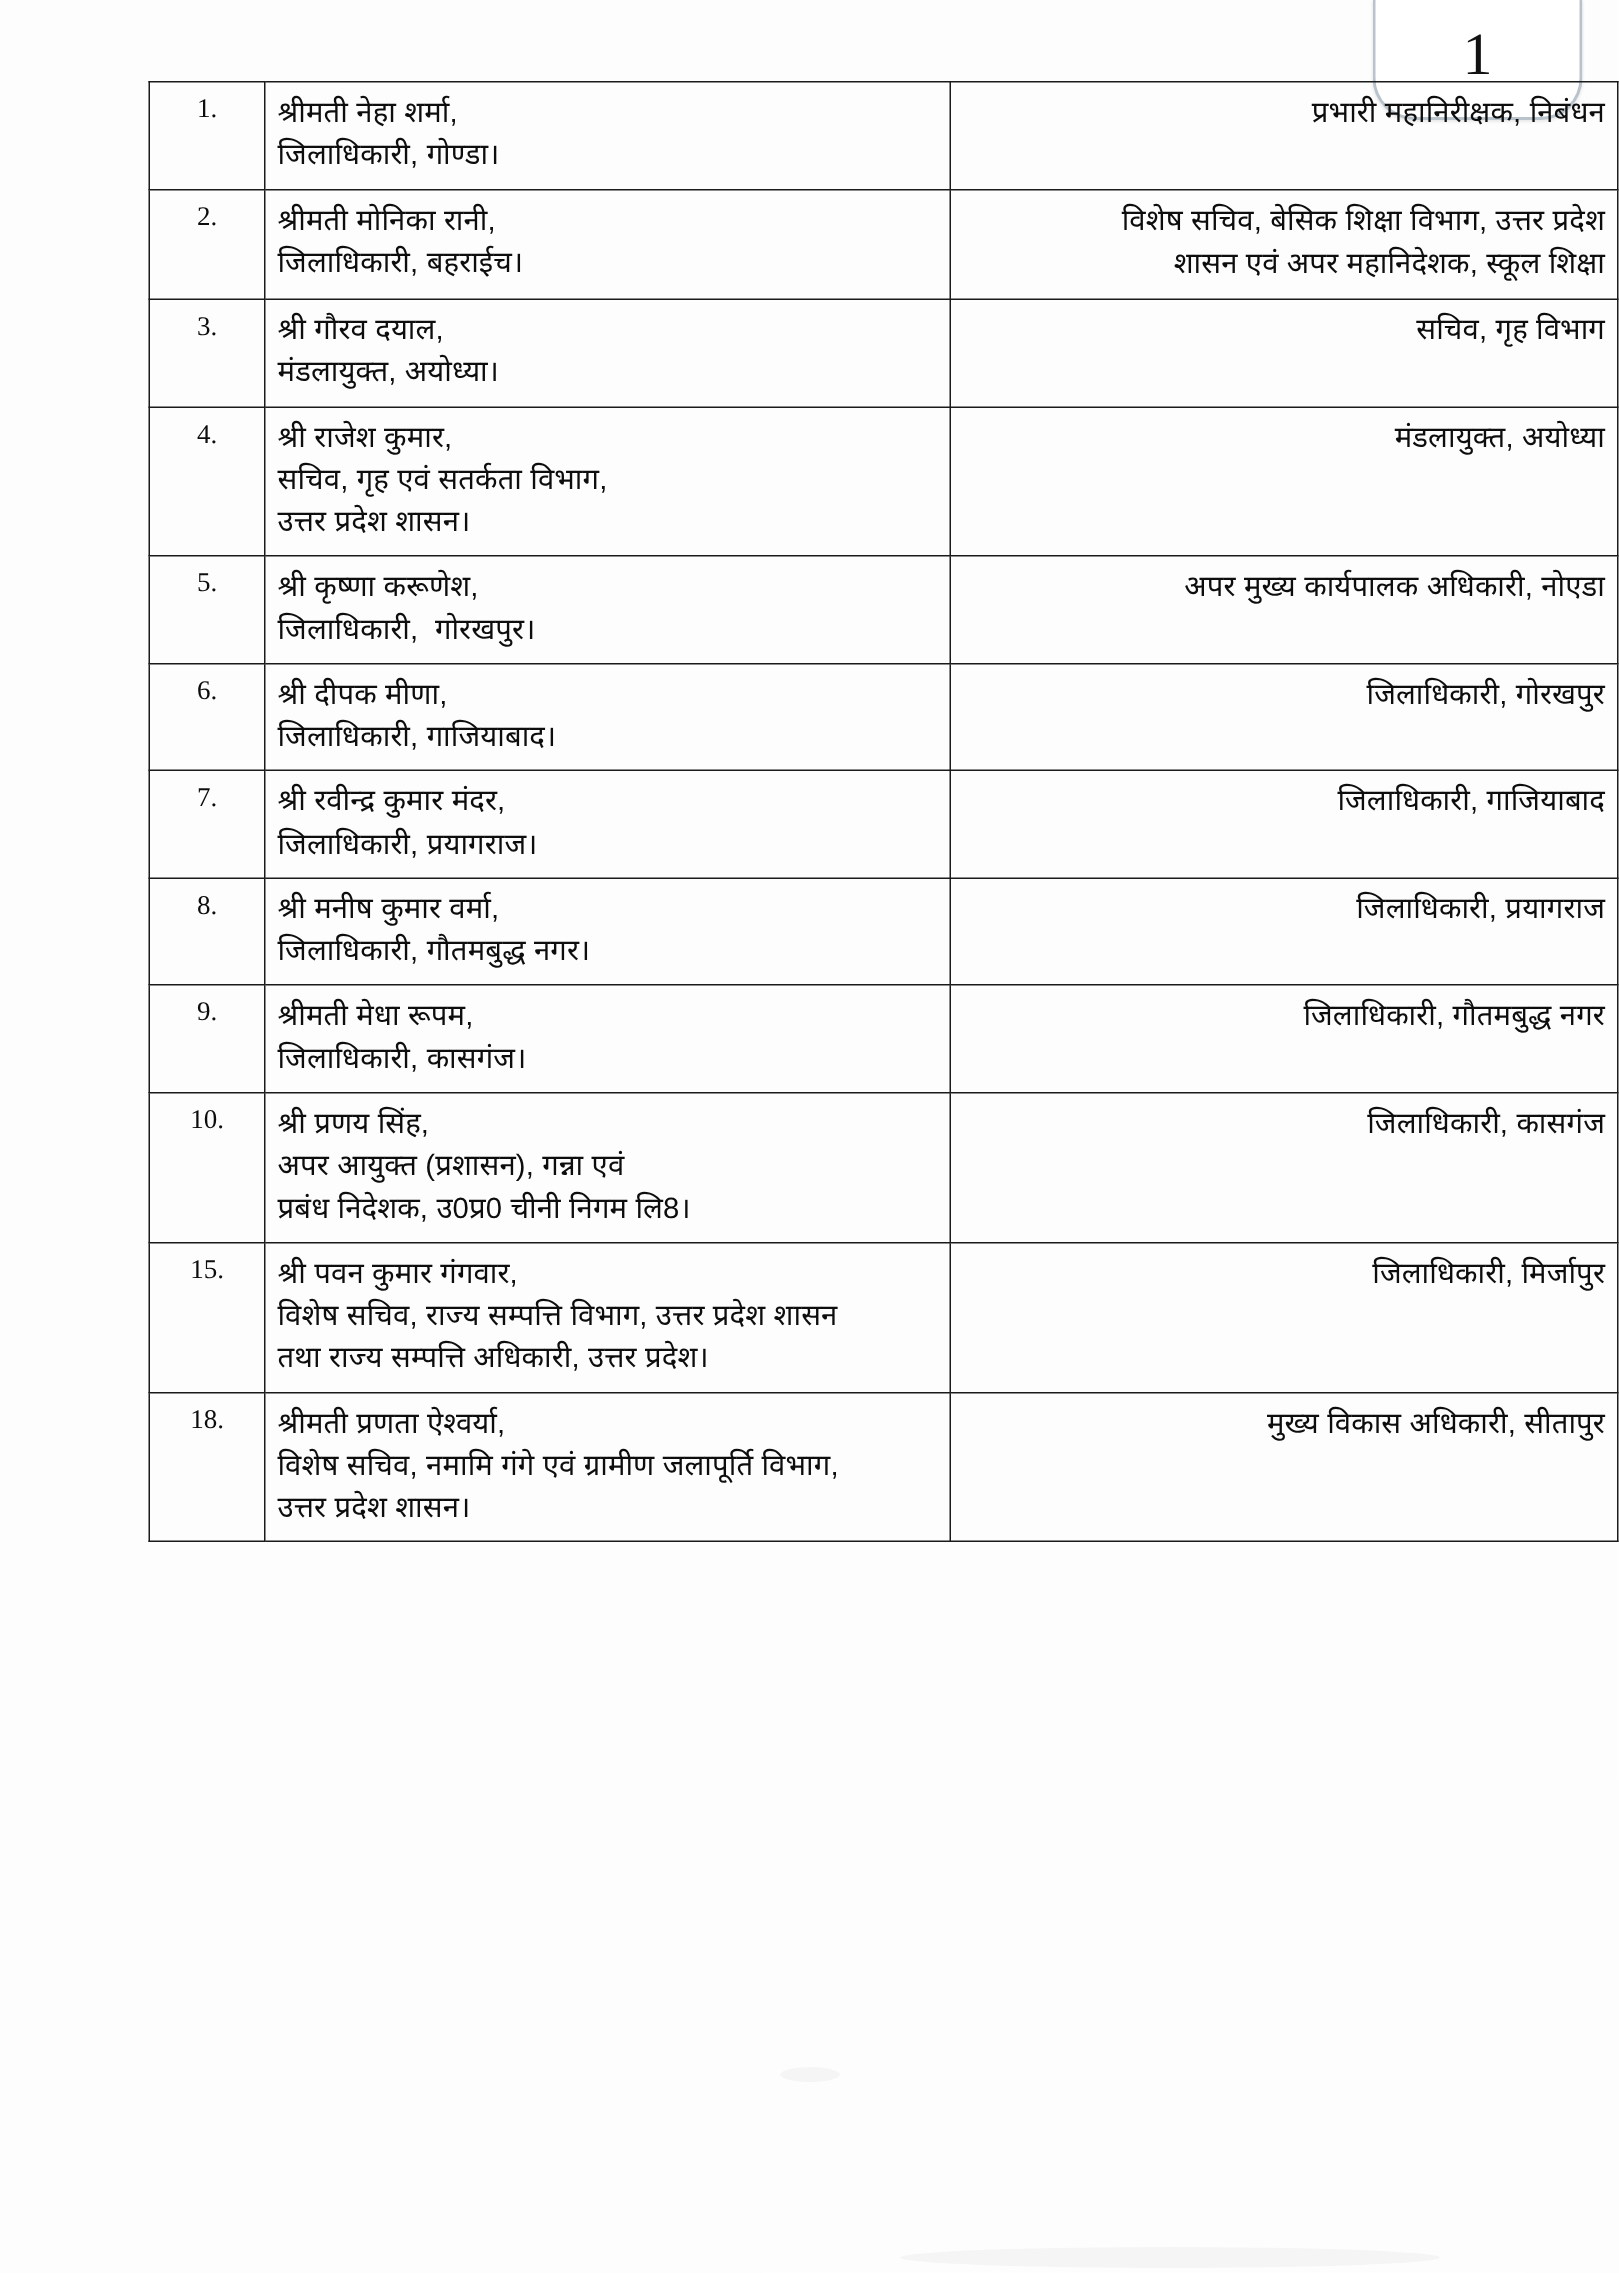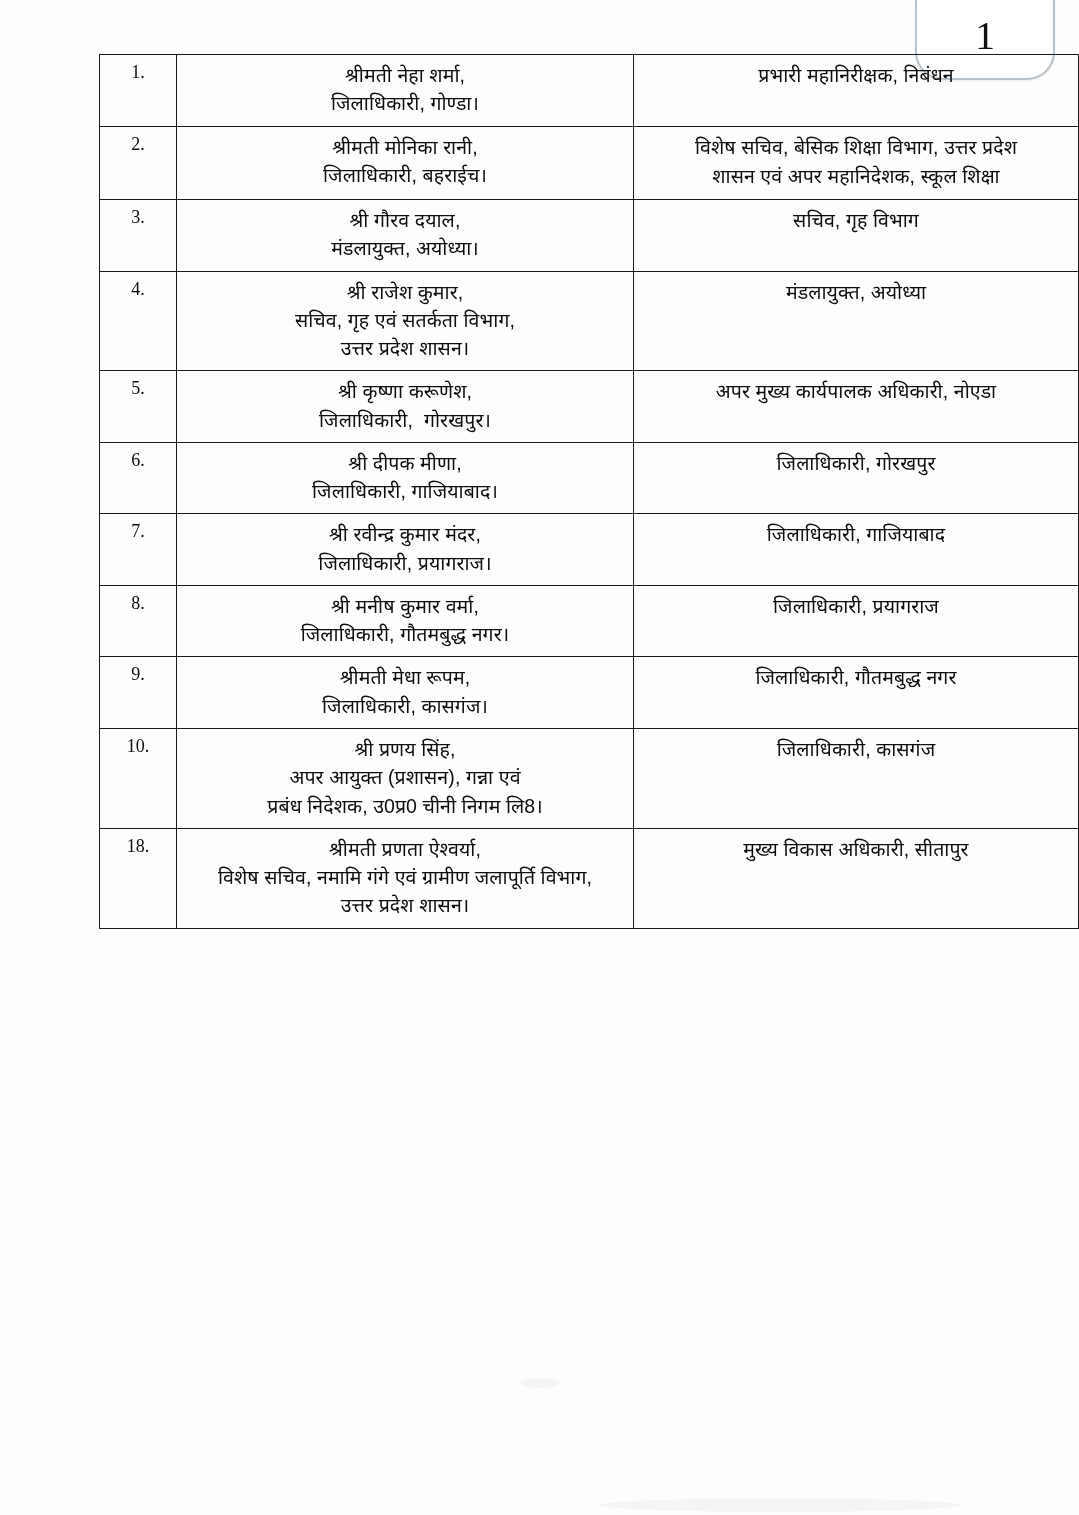--- a/index.html
+++ b/index.html
@@ -62,25 +62,24 @@
     width: 60px;
     text-align: center;
     font-family: "Liberation Serif", serif;
     font-size: 18px;
     line-height: 1.25;
     padding-top: 8px;
     vertical-align: top;
   }
   td.from {
     width: 440px;
-    text-align: center;
   }
   td.to {
     width: 428px;
-    text-align: center;
+    text-align: right;
     vertical-align: middle;
     padding-left: 10px;
     padding-right: 10px;
   }
   .ln {
     font-size: 19.5px;
     line-height: 1.45;
     white-space: pre-wrap;
     letter-spacing: 0.1px;
   }
@@ -204,20 +203,31 @@
           <td class="from">
             <div class="ln">श्री प्रणय सिंह,</div>
             <div class="ln">अपर आयुक्त (प्रशासन), गन्ना एवं</div>
             <div class="ln">प्रबंध निदेशक, उ0प्र0 चीनी निगम लि8।</div>
           </td>
           <td class="to">
             <div class="ln">जिलाधिकारी, कासगंज</div>
           </td>
         </tr>
         <tr>
+          <td class="sn">15.</td>
+          <td class="from">
+            <div class="ln">श्री पवन कुमार गंगवार,</div>
+            <div class="ln">विशेष सचिव, राज्य सम्पत्ति विभाग, उत्तर प्रदेश शासन</div>
+            <div class="ln">तथा राज्य सम्पत्ति अधिकारी, उत्तर प्रदेश।</div>
+          </td>
+          <td class="to">
+            <div class="ln">जिलाधिकारी, मिर्जापुर</div>
+          </td>
+        </tr>
+        <tr>
           <td class="sn">18.</td>
           <td class="from">
             <div class="ln">श्रीमती प्रणता ऐश्वर्या,</div>
             <div class="ln">विशेष सचिव, नमामि गंगे एवं ग्रामीण जलापूर्ति विभाग,</div>
             <div class="ln">उत्तर प्रदेश शासन।</div>
           </td>
           <td class="to">
             <div class="ln">मुख्य विकास अधिकारी, सीतापुर</div>
           </td>
         </tr>

